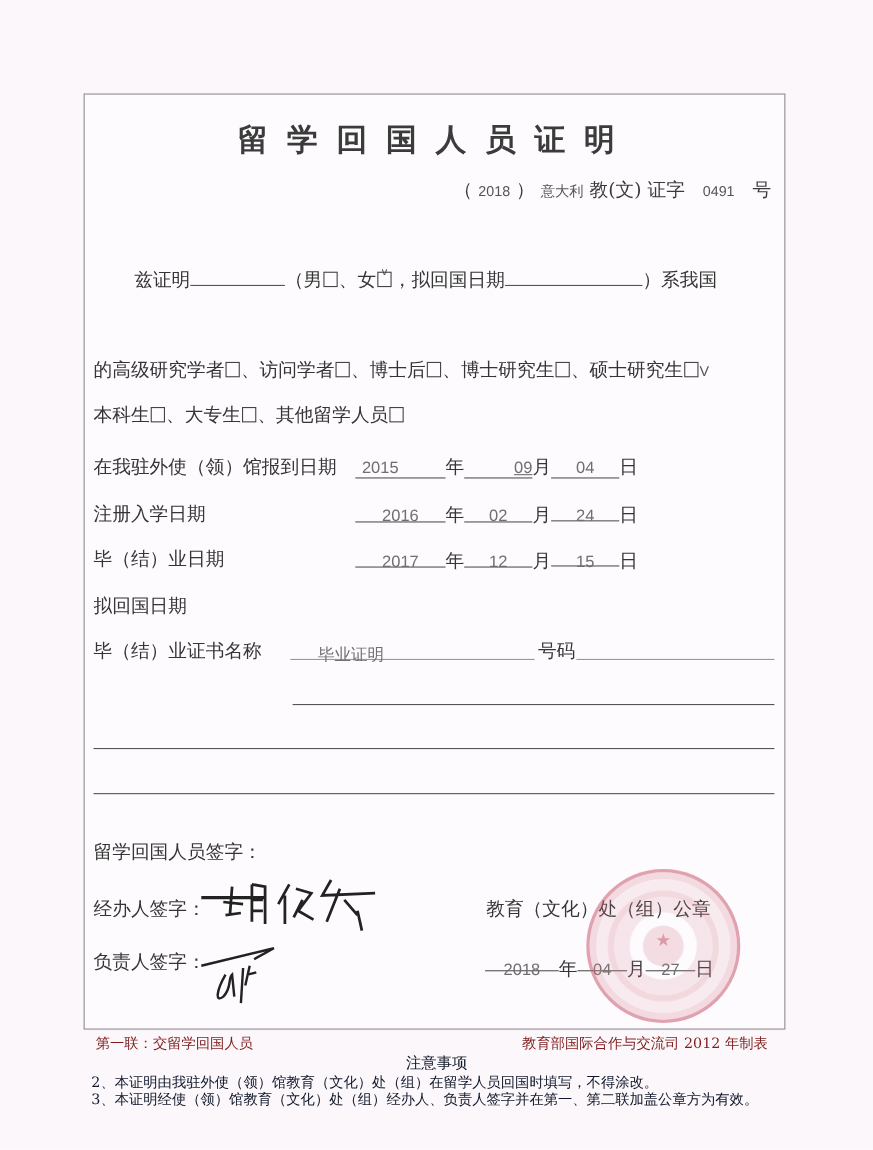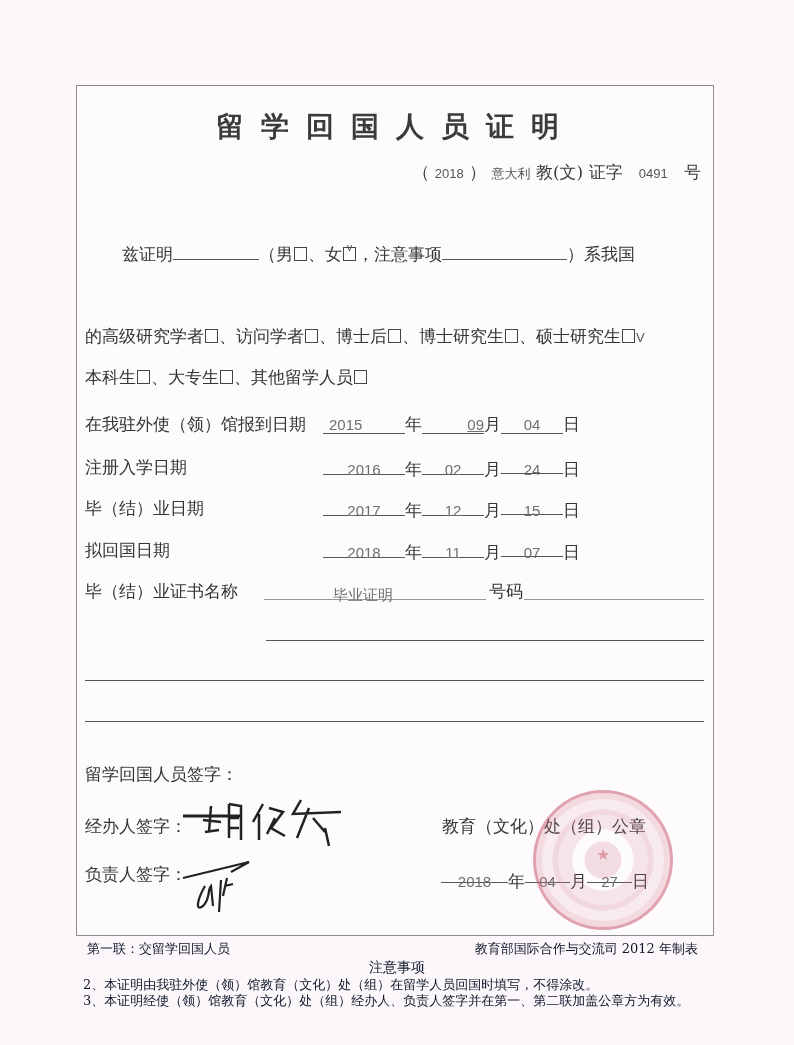--- a/index.html
+++ b/index.html
@@ -40,21 +40,21 @@
   }
   .cb.checked::after {
     content: "v"; position: absolute; left: 3px; top: -6px;
     font-family: "Liberation Sans", sans-serif; font-size: 10px; color: #444;
   }
   .line { position: absolute; height: 1px; background: #555; }
   .handfill {
     position: absolute; font-family: "Liberation Sans", sans-serif;
     font-size: 15px; color: #707070;
   }
-  .footer { font-size: 13px; color: #0f172a; }
+  .footer { font-size: 13px; color: #7f1d1d; }
   .notes { font-size: 13px; color: #0f172a; line-height: 15.5px; }
   .stamp {
     position: absolute; left: 533px; top: 790px; width: 140px; height: 140px;
     border-radius: 50%;
     border: 3px solid rgba(200,90,110,0.55);
     box-shadow: inset 0 0 0 6px rgba(220,140,160,0.18), inset 0 0 0 22px rgba(215,120,140,0.12);
     background: radial-gradient(circle at 50% 50%, rgba(215,130,150,0.25) 0 18px, rgba(255,255,255,0) 19px 30px, rgba(215,130,150,0.18) 31px 50px, rgba(255,255,255,0) 51px);
   }
   .stamp::after {
     content: "★"; position: absolute; left: 60px; top: 52px;
@@ -72,21 +72,21 @@
     <span>（</span>
     <span class="fill">2018</span>
     <span>）</span>
     <span class="fill">意大利</span>
     <span>教(文) 证字</span>
     &nbsp;&nbsp;<span class="fill">0491</span>&nbsp;&nbsp;
     <span>号</span>
   </div>
 
   <div class="abs row" style="left:45px; top:156px;">
-    <span>兹证明</span><span class="ul" style="width:86px;"></span><span>（男</span><span class="cb"></span><span>、女</span><span class="cb checked"></span><span>，注意事项</span><span class="ul" style="width:125px;"></span><span>）系我国</span>
+    <span>兹证明</span><span class="ul" style="width:86px;"></span><span>（男</span><span class="cb"></span><span>、女</span><span class="cb checked"></span><span>，拟回国日期</span><span class="ul" style="width:125px;"></span><span>）系我国</span>
   </div>
 
 
   <div class="abs row" style="left:8px; top:239px;">
     <span>的高级研究学者</span><span class="cb"></span><span>、访问学者</span><span class="cb"></span><span>、博士后</span><span class="cb"></span><span>、博士研究生</span><span class="cb"></span><span>、硕士研究生</span><span class="cb"></span><span style="font-family:'Liberation Sans',sans-serif; font-size:13px; color:#555;">V</span>
   </div>
 
   <div class="abs row" style="left:8px; top:280px;">
     <span>本科生</span><span class="cb"></span><span>、大专生</span><span class="cb"></span><span>、其他留学人员</span><span class="cb"></span>
   </div>
@@ -108,27 +108,24 @@
   <div class="abs row" style="left:8px; top:411px;">
     <span>毕（结）业日期</span>
   </div>
   <div class="abs row" style="left:246px; top:411px;">
     <span class="ul" style="width:82px; line-height:26px;">2017</span><span>年</span><span class="ul" style="width:62px; line-height:26px;">12</span><span>月</span><span class="ul" style="width:62px; line-height:28px;">15</span><span>日</span>
   </div>
 
   <div class="abs row" style="left:8px; top:453px;">
     <span>拟回国日期</span>
   </div>
-  <div class="abs row" style="left:246px; top:453px;">
-    <span class="ul" style="width:82px; line-height:26px;">2018</span><span>年</span><span class="ul" style="width:62px; line-height:26px;">11</span><span>月</span><span class="ul" style="width:62px; line-height:28px;">07</span><span>日</span>
-  </div>
 
   <div class="abs row" style="left:8px; top:494px;">毕（结）业证书名称</div>
   <div class="line" style="left:187px; top:513px; width:222px; background:#999;"></div>
-  <div class="handfill" style="left:212px; top:500px;margin-left:44px;">毕业证明</div>
+  <div class="handfill" style="left:212px; top:500px;">毕业证明</div>
   <div class="abs row" style="left:412px; top:494px;">号码</div>
   <div class="line" style="left:447px; top:513px; width:180px; background:#999;"></div>
 
   <div class="line" style="left:189px; top:554px; width:438px;"></div>
   <div class="line" style="left:8px; top:594px; width:619px;"></div>
   <div class="line" style="left:8px; top:635px; width:619px;"></div>
 
   <div class="abs row" style="left:8px; top:677px;">留学回国人员签字：</div>
 
   <div class="abs row" style="left:8px; top:729px;">经办人签字：</div>

